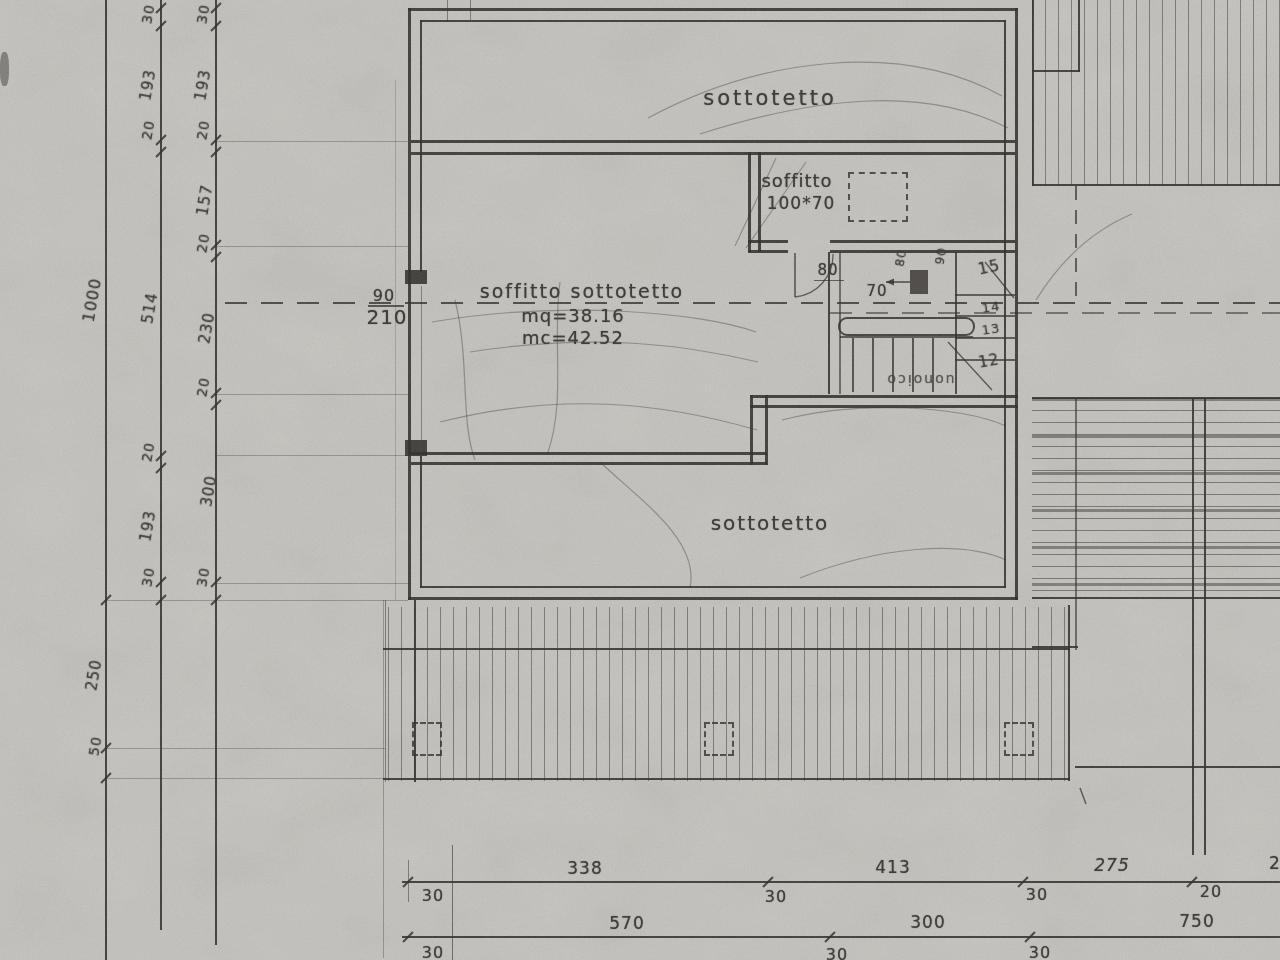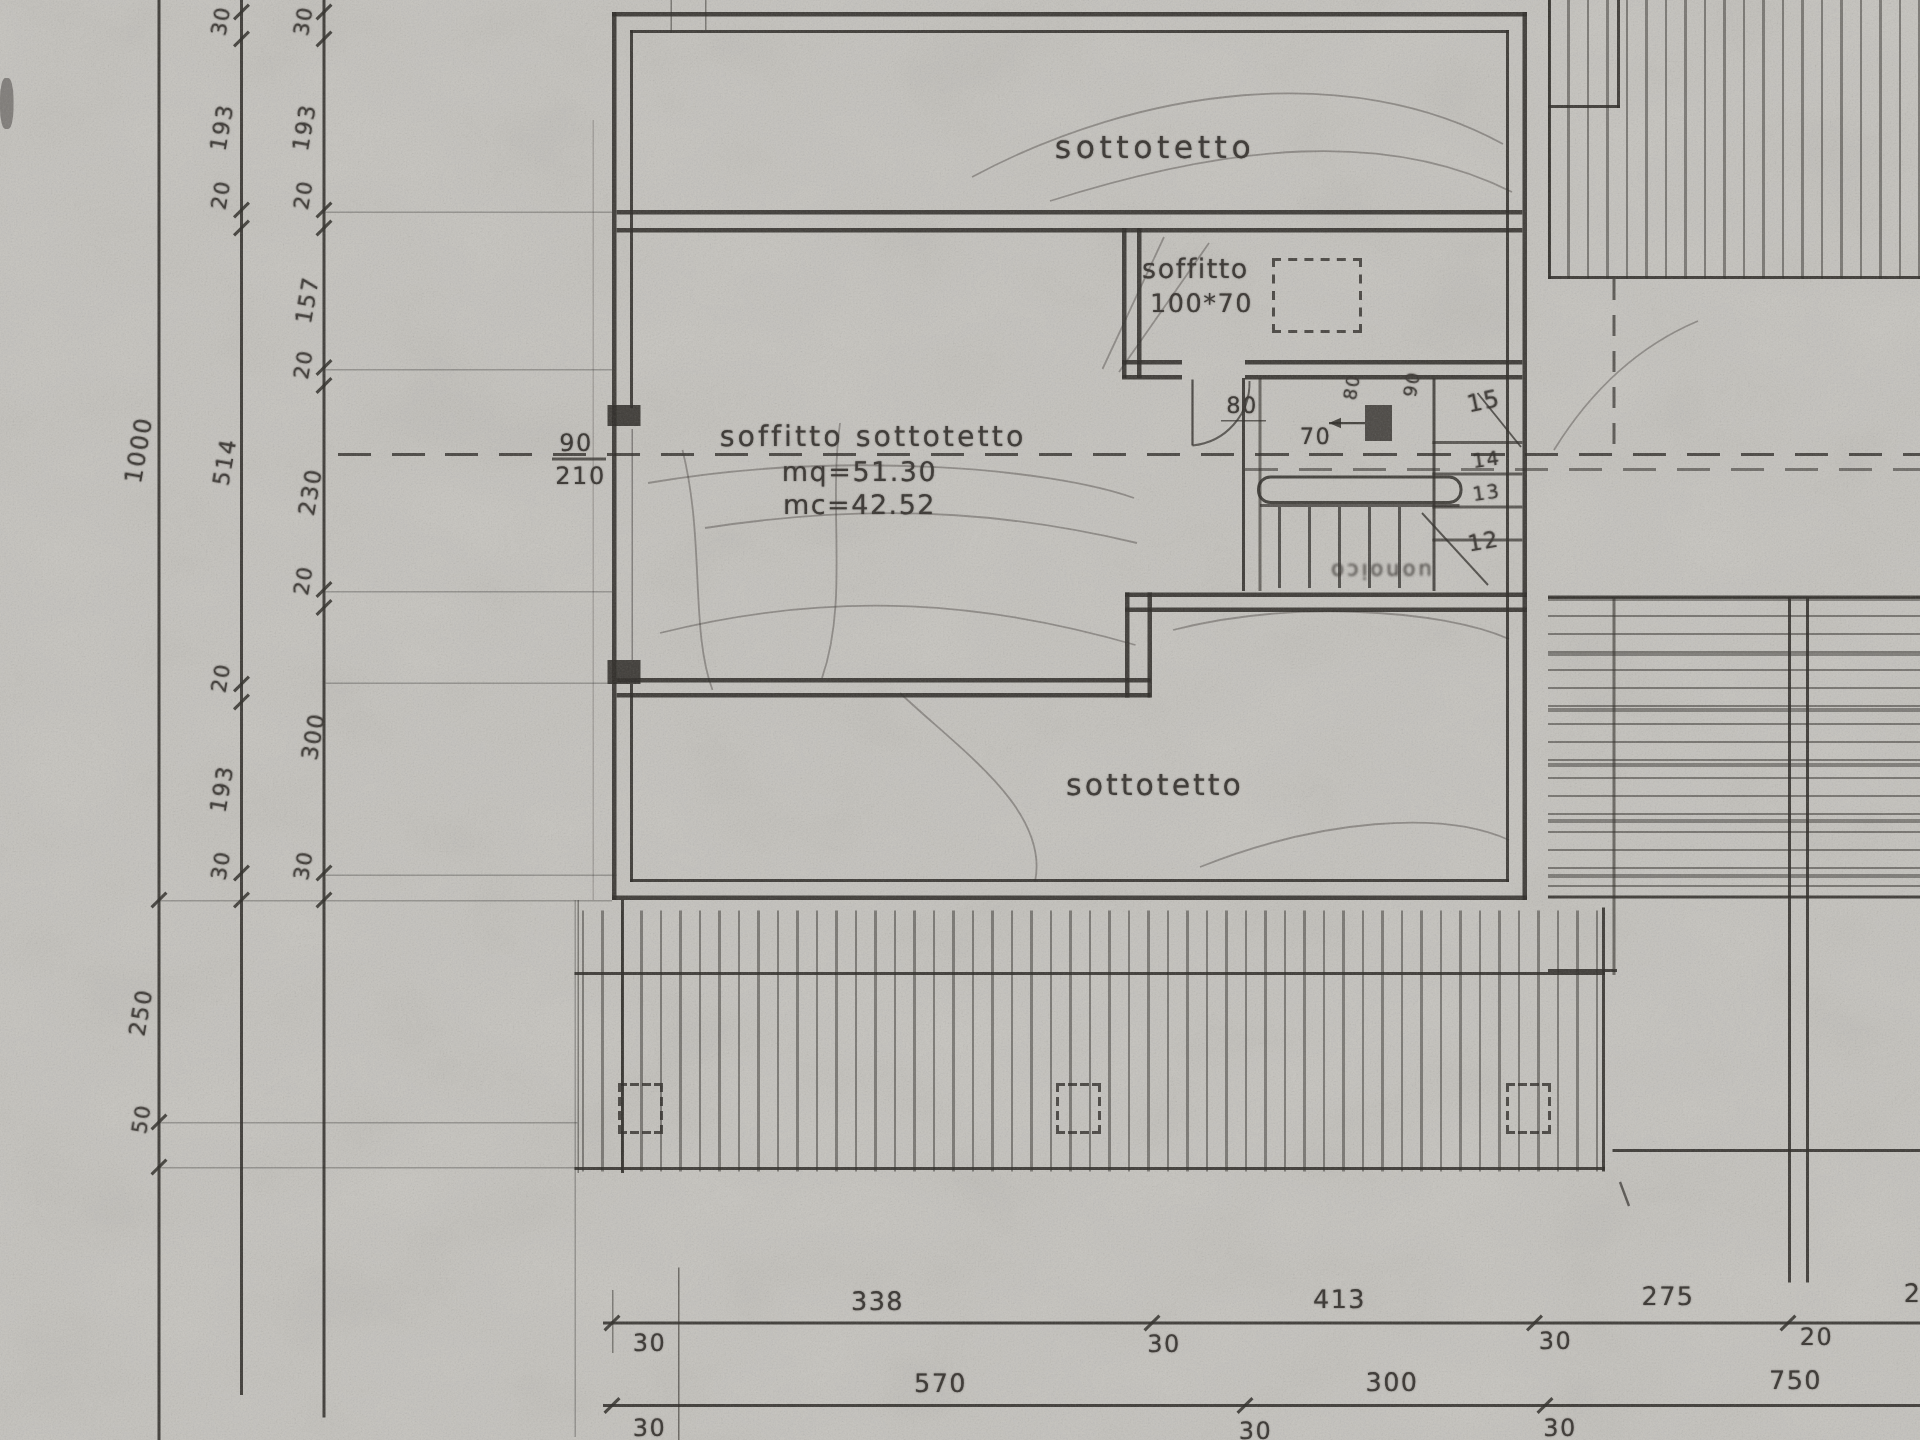--- a/index.html
+++ b/index.html
@@ -184,27 +184,27 @@
   <div class="lbl flip" style="left:920px;top:380px;font-size:14px;letter-spacing:2px;">uonoico</div>
 
   <div class="lbl" style="left:828px;top:270px;font-size:15px;">80</div>
   <div class="ln" style="left:814px;top:280px;width:30px;height:1.2px;opacity:.7;"></div>
   <div class="lbl" style="left:831px;top:291px;font-size:15px;margin-left:46px;">70</div>
 
   <div class="lbl" style="left:770px;top:98px;font-size:21px;letter-spacing:3px;">sottotetto</div>
   <div class="lbl" style="left:797px;top:180px;font-size:18px;">soffitto</div>
   <div class="lbl" style="left:801px;top:203px;font-size:17px;">100*70</div>
   <div class="lbl" style="left:582px;top:291px;font-size:19px;letter-spacing:2px;">soffitto sottotetto</div>
-  <div class="lbl" style="left:573px;top:315px;font-size:18px;">mq=51.30</div>
+  <div class="lbl" style="left:573px;top:315px;font-size:18px;">mq=38.16</div>
   <div class="lbl" style="left:573px;top:337px;font-size:18px;">mc=42.52</div>
   <div class="lbl" style="left:770px;top:523px;font-size:20px;letter-spacing:2px;">sottotetto</div>
 
   <div class="lbl" style="left:384px;top:295px;font-size:16px;">90</div>
   <div class="ln" style="left:368px;top:305px;width:36px;height:1.5px;opacity:.75;"></div>
-  <div class="lbl" style="left:387px;top:317px;font-size:16px;">210</div>
+  <div class="lbl" style="left:387px;top:317px;font-size:20px;">210</div>
 
   <div class="dashh" style="left:225px;top:302px;width:1055px;"></div>
   <div class="dashh" style="left:830px;top:312px;width:450px;height:1.5px;opacity:.55;"></div>
 
   <div class="vhatch" style="left:1032px;top:0;width:248px;height:186px;"></div>
   <div class="ln" style="left:1032px;top:0;width:1.5px;height:186px;"></div>
   <div class="ln" style="left:1032px;top:184px;width:248px;height:2.2px;"></div>
   <div class="ln" style="left:1032px;top:70px;width:48px;height:2px;"></div>
   <div class="ln" style="left:1078px;top:0;width:1.5px;height:72px;"></div>
   <div class="dashv" style="left:1075px;top:186px;height:118px;"></div>
@@ -236,21 +236,21 @@
   <div class="tick" style="left:408px;top:882px;"></div>
   <div class="tick" style="left:768px;top:882px;"></div>
   <div class="tick" style="left:1023px;top:882px;"></div>
   <div class="tick" style="left:1192px;top:882px;"></div>
   <div class="tick" style="left:408px;top:937px;"></div>
   <div class="tick" style="left:830px;top:937px;"></div>
   <div class="tick" style="left:1030px;top:937px;"></div>
 
   <div class="lbl" style="left:585px;top:868px;font-size:17px;">338</div>
   <div class="lbl" style="left:893px;top:867px;font-size:17px;">413</div>
-  <div class="lbl" style="left:1112px;top:865px;font-size:17px;">275</div>
+  <div class="lbl" style="left:1112px;top:865px;font-size:17px;font-style:italic;">275</div>
   <div class="lbl" style="left:1275px;top:863px;font-size:17px;">2</div>
   <div class="lbl" style="left:433px;top:895px;font-size:16px;">30</div>
   <div class="lbl" style="left:776px;top:896px;font-size:16px;">30</div>
   <div class="lbl" style="left:1037px;top:894px;font-size:16px;">30</div>
   <div class="lbl" style="left:1211px;top:891px;font-size:16px;">20</div>
 
   <div class="lbl" style="left:627px;top:923px;font-size:17px;">570</div>
   <div class="lbl" style="left:928px;top:922px;font-size:17px;">300</div>
   <div class="lbl" style="left:1197px;top:921px;font-size:17px;">750</div>
   <div class="lbl" style="left:433px;top:952px;font-size:16px;">30</div>

